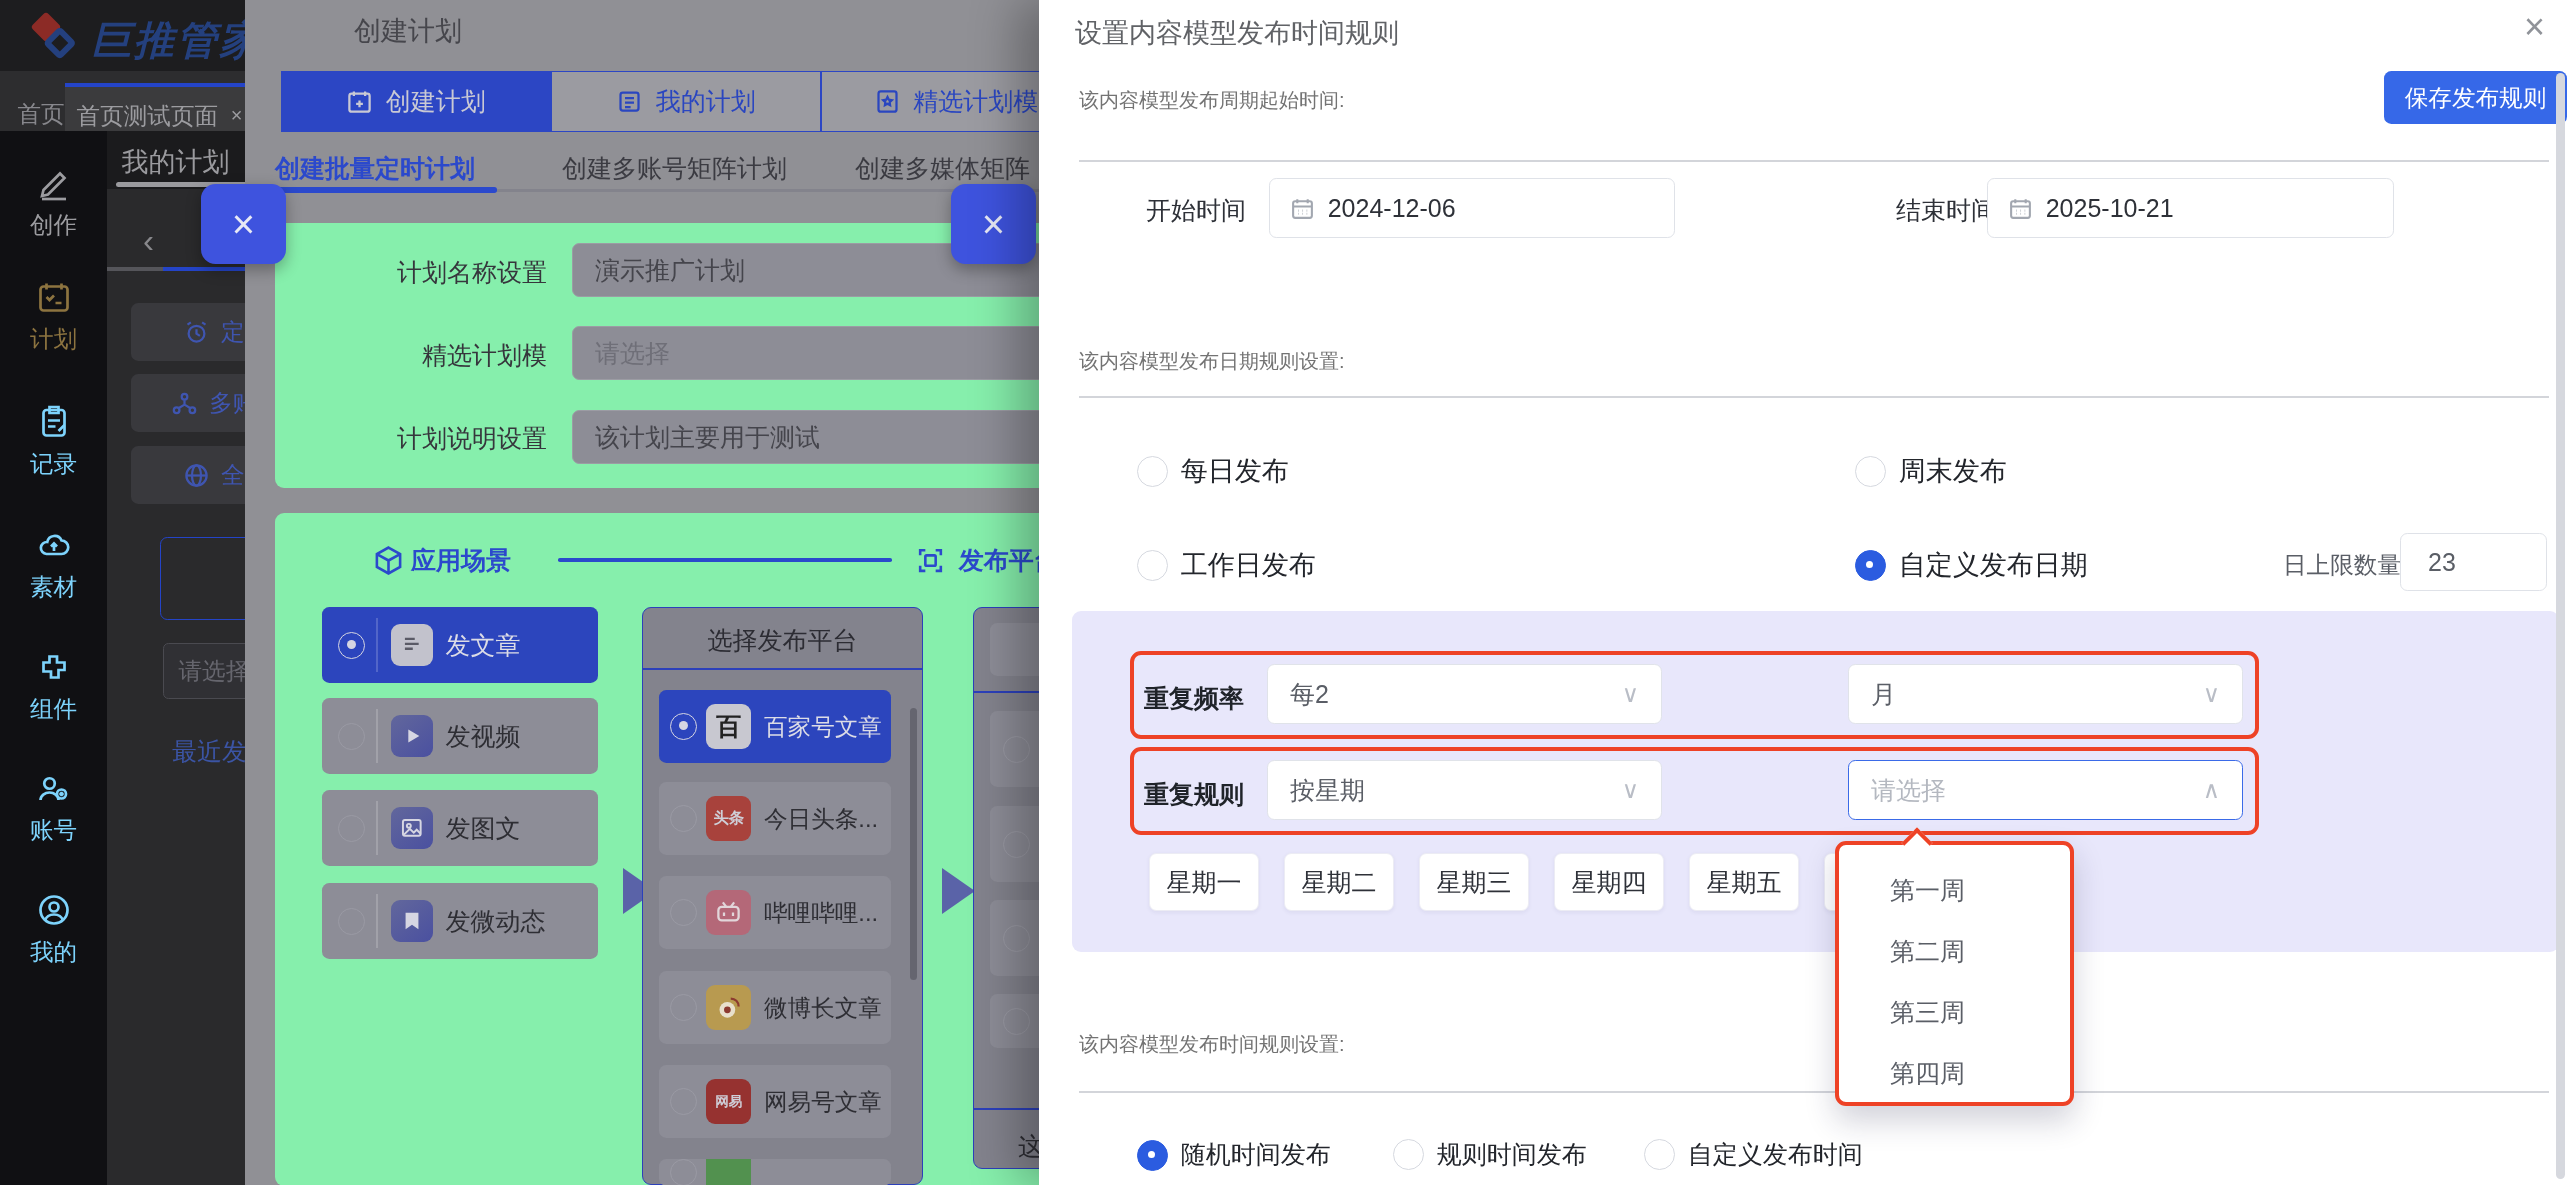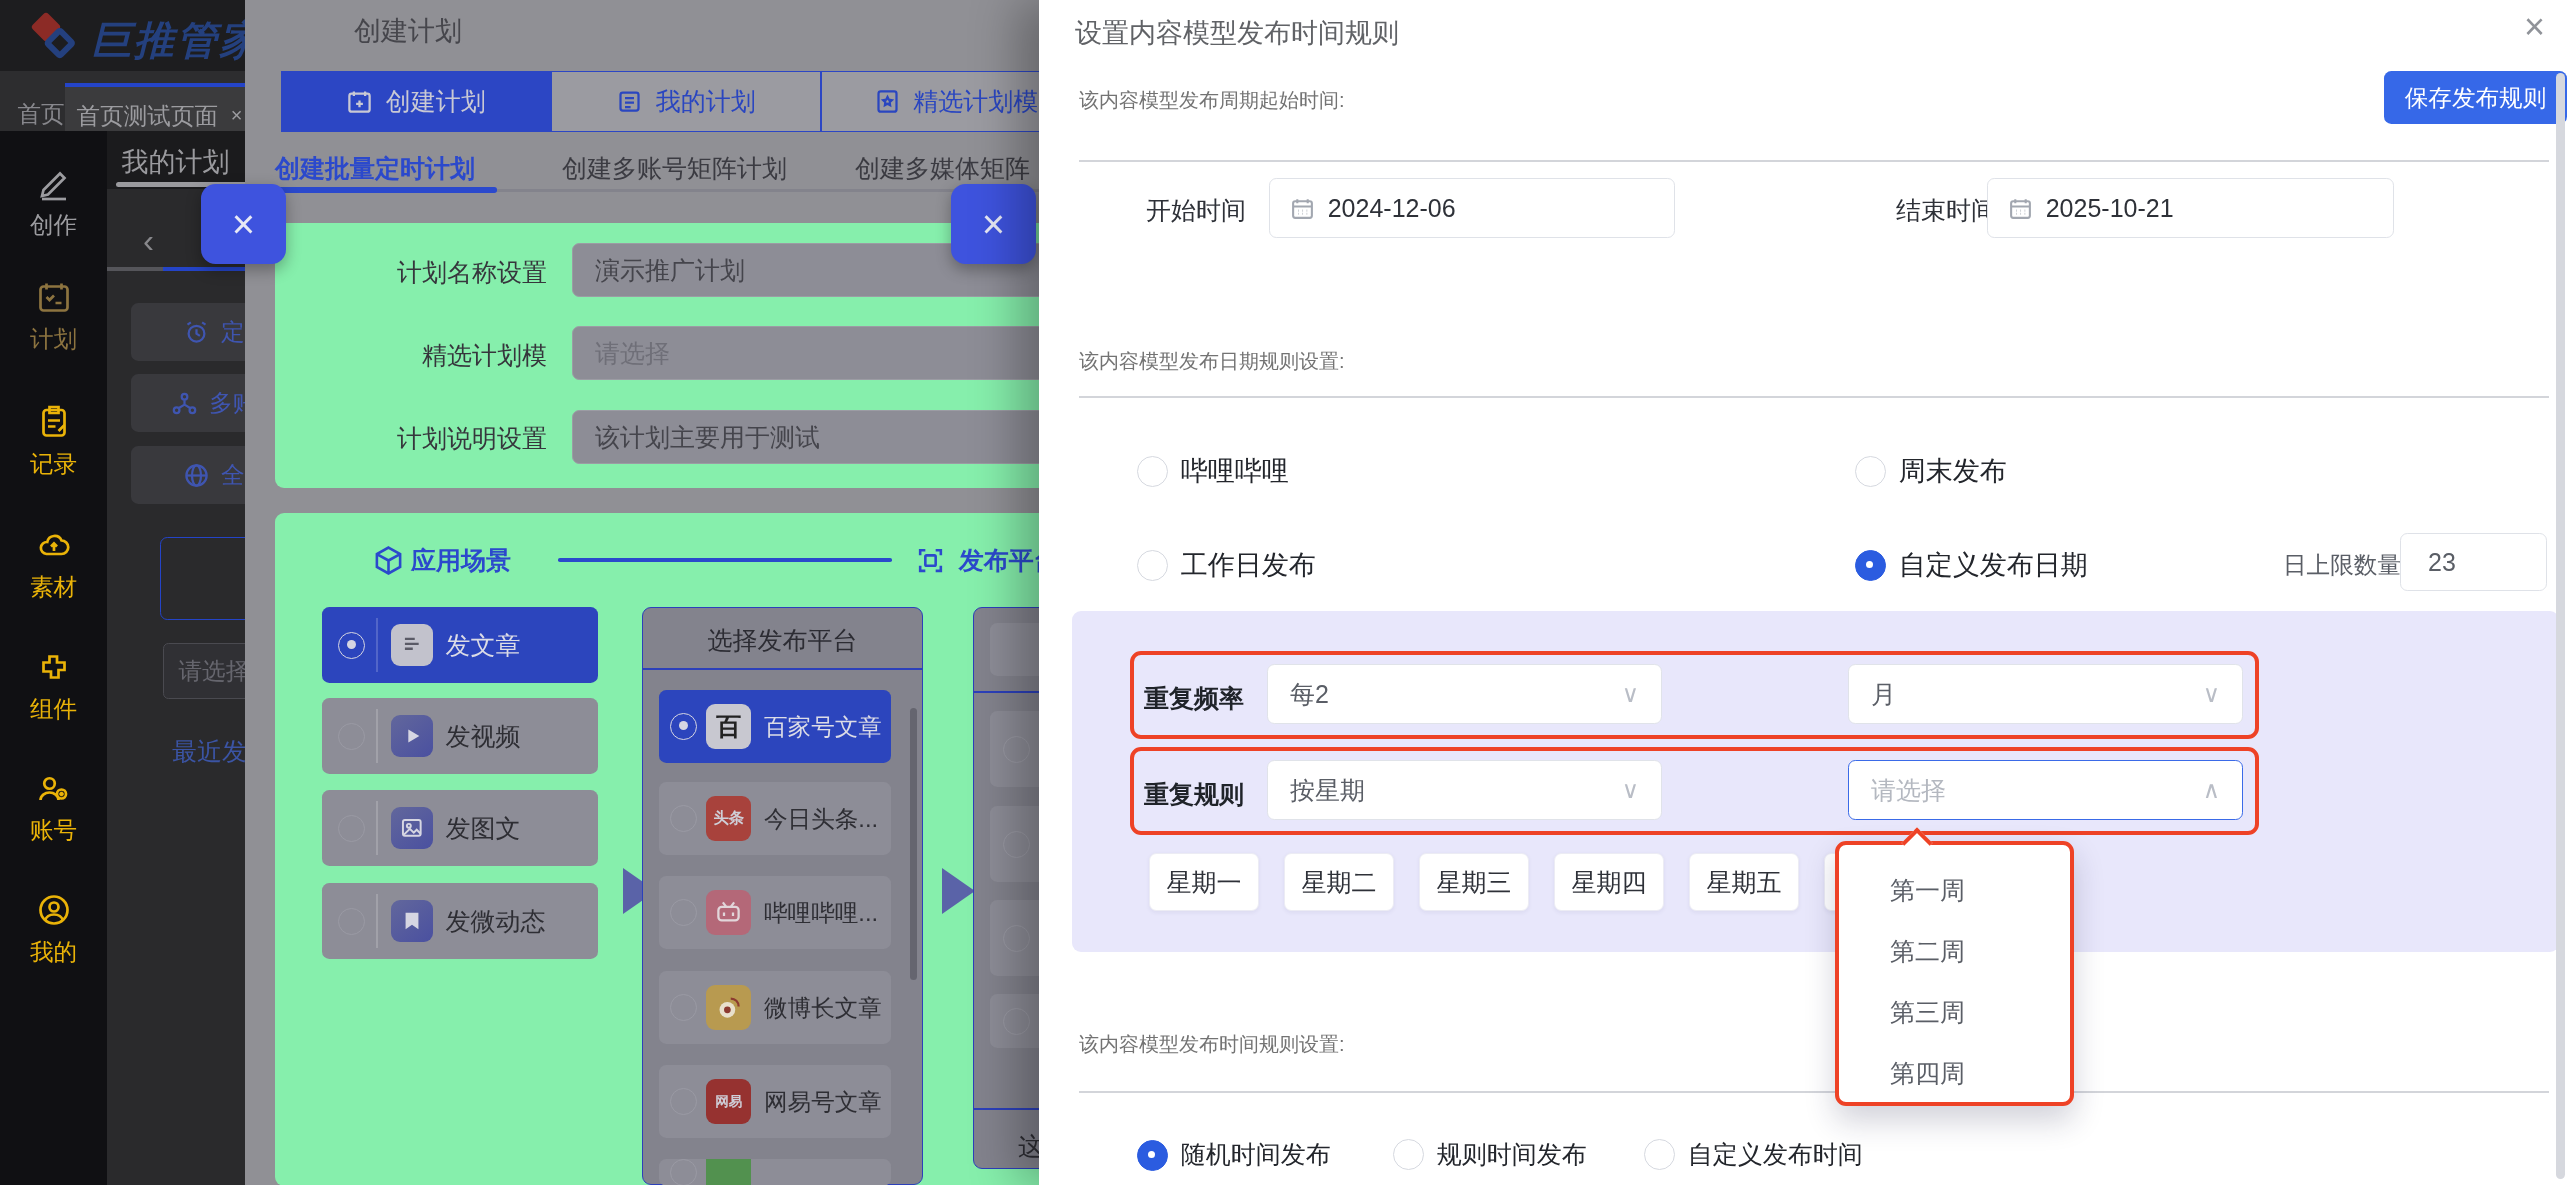--- a/index.html
+++ b/index.html
@@ -12,21 +12,21 @@
   
   .topbar{left:0;top:0;width:2576px;height:71px;background:#1d1d1f;z-index:0;}
   .logo-ico{left:33px;top:14.5px;width:42px;height:42px;}
   .logo-ico .p1{position:absolute;left:1.8px;top:1.8px;width:22px;height:22px;background:#8c2b26;transform:rotate(45deg);border-radius:3.6px;}
   .logo-ico .p2{position:absolute;left:14.5px;top:16.3px;width:23.6px;height:23.6px;border:6.3px solid #24407e;transform:rotate(45deg);border-radius:4.5px;background:transparent;}
   .logo-txt{left:91px;top:12.7px;font-size:40px;font-weight:800;font-style:italic;color:#24407e;letter-spacing:2.7px;}
   .tabstrip{left:0;top:71px;width:2576px;height:61px;background:#2d2d2f;z-index:0;}
   .btab{top:12px;height:61px;display:flex;align-items:center;justify-content:center;font-size:23.6px;color:#87878c;}
   .btab.active{background:#3b3b3d;border-top:4.5px solid #2444c8;color:#9c9ca0;}
   .sidebar{left:0;top:131px;width:107px;height:1054px;background:#101013;z-index:1;}
-  .side-item{left:0;width:107px;height:100px;display:flex;flex-direction:column;align-items:center;justify-content:center;gap:7.3px;color:#eab308;}
+  .side-item{left:0;width:107px;height:100px;display:flex;flex-direction:column;align-items:center;justify-content:center;gap:7.3px;color:#7dd3fc;}
   .side-item .lbl{font-size:23.6px;}
   .side-item svg{width:36px;height:36px;stroke:currentColor;fill:none;stroke-width:1.8;}
   .side-item.bright{color:#9c9ca0;}
   .side-item.active{color:#8d7440;}
   .lpanel{left:107px;top:131px;width:410px;height:1054px;background:#2a2a2c;z-index:1;color:#9a9a9e;}
 
   .lp-card{background:#39393d;border-radius:7.3px;display:flex;align-items:center;justify-content:center;gap:11px;color:#3f55b0;font-size:23.6px;}
   .lp-card svg{width:27px;height:27px;stroke:currentColor;fill:none;stroke-width:2;}
 
   
@@ -407,21 +407,21 @@
           <path d="M7 3v4M17 3v4M3 10h18M8 14h.5M12 14h.5M16 14h.5M8 17h.5M12 17h.5M16 17h.5"></path>
         </svg>
       <span>2025-10-21</span>
     </div>
 
     <div class="abs h" style="left:40px;top:348px;">该内容模型发布日期规则设置:</div>
     <div class="abs divider" style="left:40px;top:396px;width:1470px;"></div>
 
     <div class="abs flex" style="left:98px;top:453px;">
       <span class="rad"></span>
-        <span class="rlab">哔哩哔哩</span>
+        <span class="rlab">每日发布</span>
     </div>
     <div class="abs flex" style="left:816px;top:453px;">
       <span class="rad"></span>
         <span class="rlab">周末发布</span>
     </div>
     <div class="abs flex" style="left:98px;top:547px;">
       <span class="rad"></span>
         <span class="rlab">工作日发布</span>
     </div>
     <div class="abs flex" style="left:816px;top:547px;">

